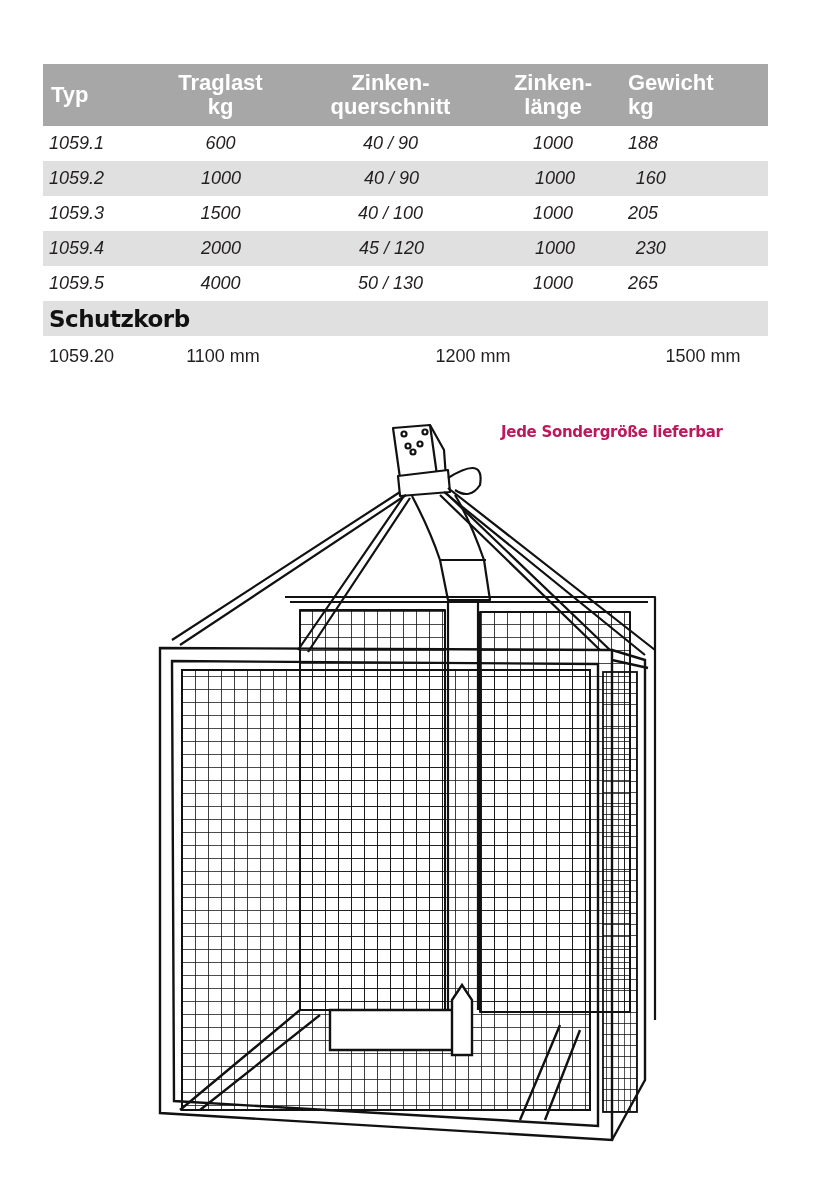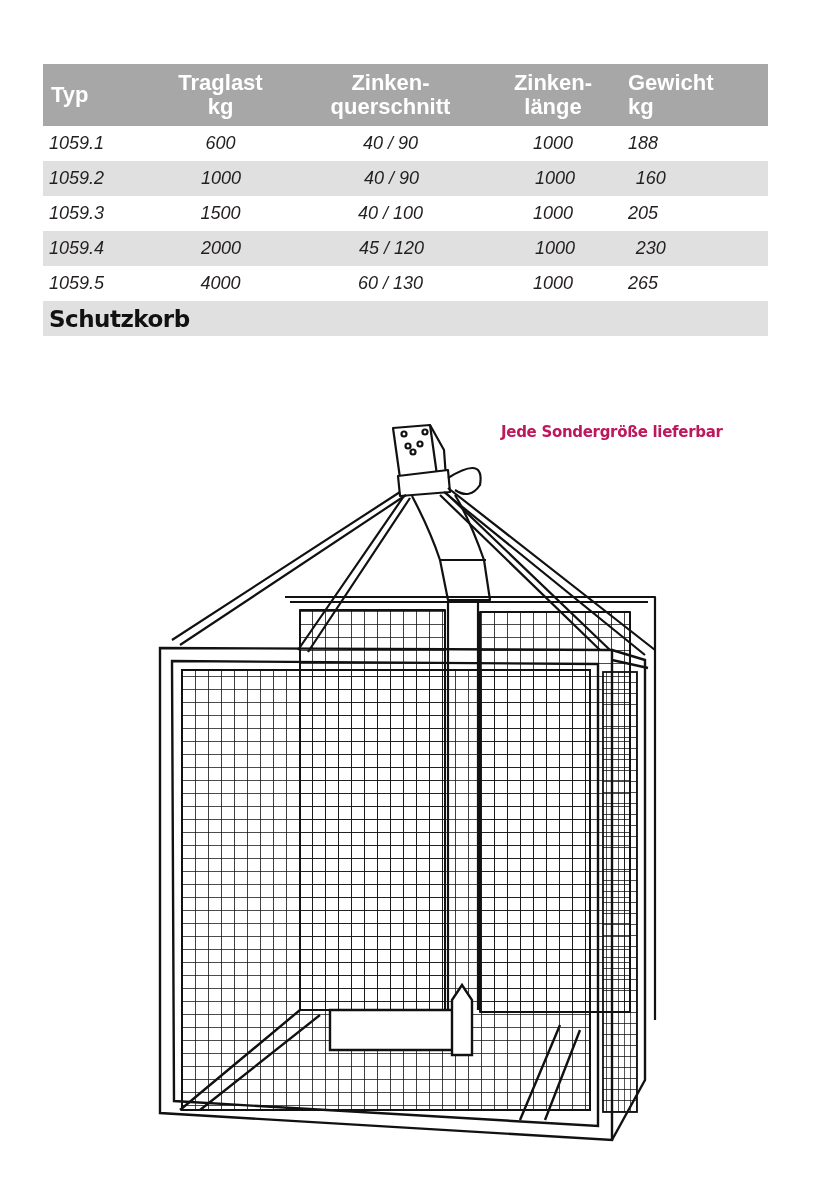--- a/index.html
+++ b/index.html
@@ -72,26 +72,32 @@
   <div class="row alt">
     <div class="c0">1059.4</div>
     <div class="c1">2000</div>
     <div class="c2">45 / 120</div>
     <div class="c3">1000</div>
     <div class="c4">230</div>
   </div>
   <div class="row">
     <div class="c0">1059.5</div>
     <div class="c1">4000</div>
-    <div class="c2">60 / 130</div>
+    <div class="c2">50 / 130</div>
     <div class="c3">1000</div>
     <div class="c4">265</div>
   </div>
 
   <div class="section">Schutzkorb</div>
+  <div class="drow">
+    <div class="s0">1059.20</div>
+    <div class="s1">1100 mm</div>
+    <div class="s2">1200 mm</div>
+    <div class="s3">1500 mm</div>
+  </div>
 </div>
 
 <div class="note">Jede Sondergröße lieferbar</div>
 
 <svg class="illus" viewBox="150 415 520 740" xmlns="http://www.w3.org/2000/svg">
   <defs>
     <pattern id="meshF" x="0" y="0" width="13" height="13" patternUnits="userSpaceOnUse">
       <path d="M0 0 H13 M0 0 V13" stroke="#111" stroke-width="1.6" fill="none"></path>
     </pattern>
     <pattern id="meshS" x="0" y="0" width="6" height="11" patternUnits="userSpaceOnUse">

